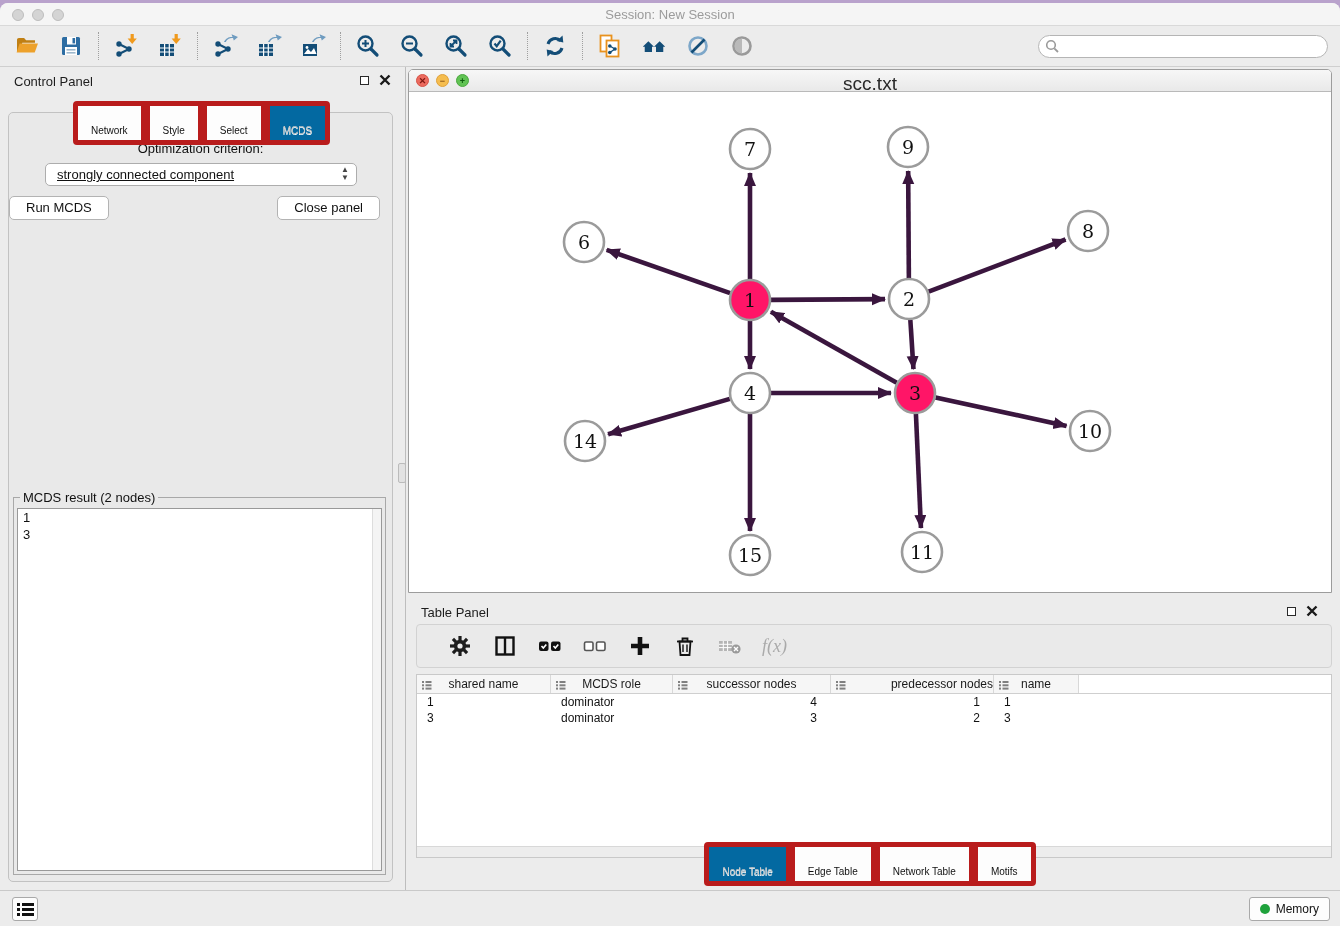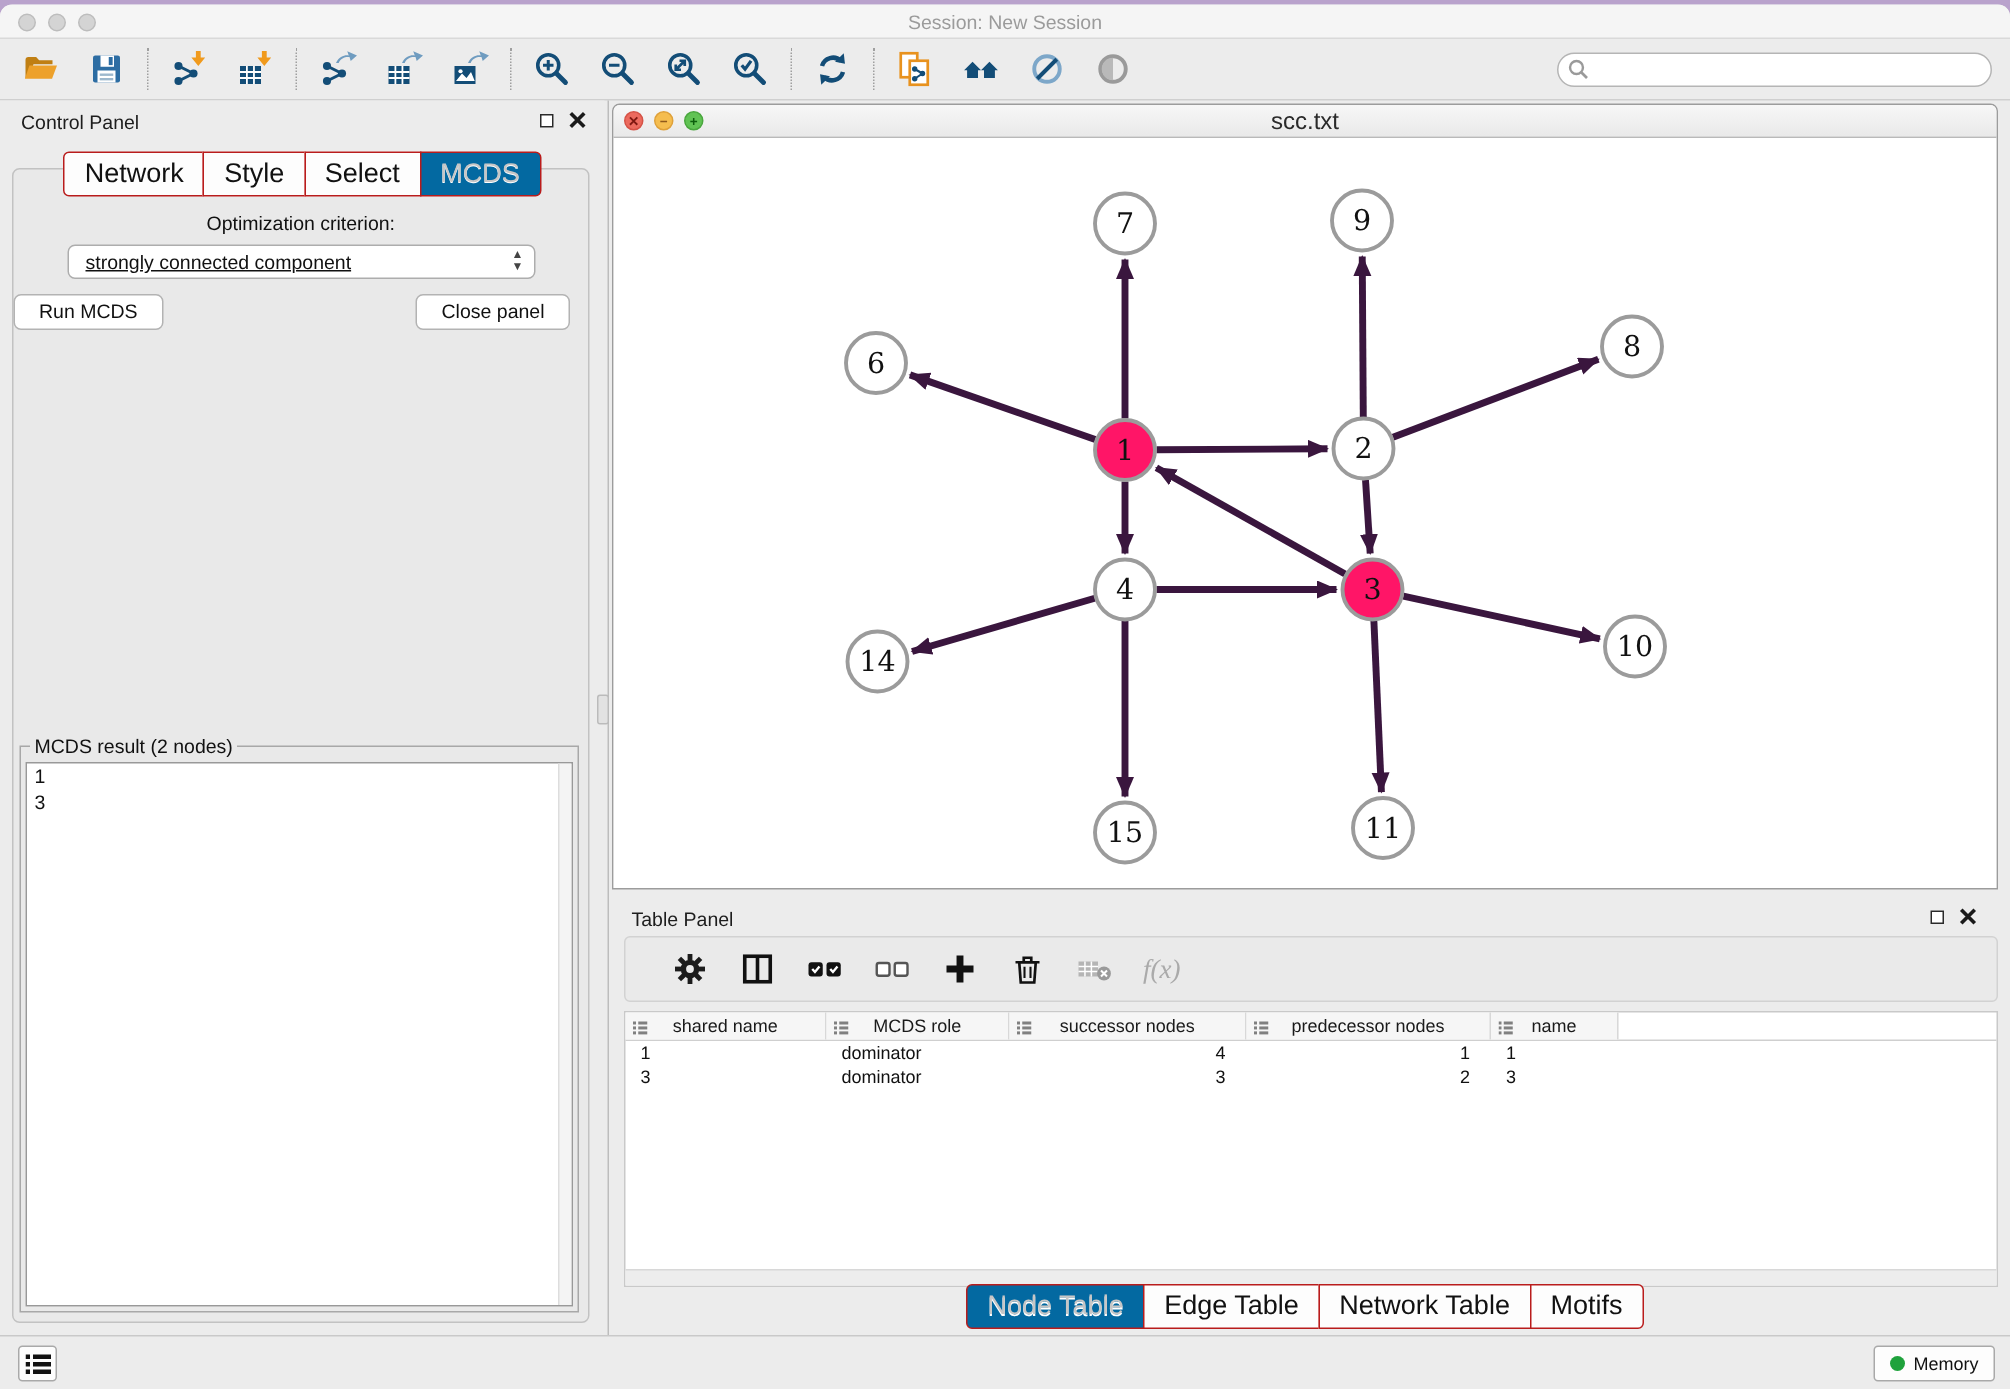--- a/index.html
+++ b/index.html
@@ -23,21 +23,21 @@
   .search-glyph { position:absolute; left:7px; top:4px; }
 
   
   .control-panel { position:absolute; left:0; top:64px; width:403px; bottom:36px; background:#ececec; }
   .panel-head { position:relative; height:26px; }
   .panel-title { position:absolute; left:14px; top:7px; font-size:13px; color:#1d1d1d; }
   .panel-icons { position:absolute; right:12px; top:7px; display:flex; gap:10px; align-items:center; }
   .float-box { width:9px; height:9px; border:1.5px solid #2a2a2a; background:#fff; display:inline-block; }
   .tabs-row { position:absolute; left:0; right:0; display:flex; justify-content:center; z-index:3; }
   .cp-tabs { top:34px; }
-  .tab { background:#fdfdfd; border:1px solid #b91c1c; margin-left:-1px; padding:3px 13px 4px; font-size:18px; color:#111; white-space:nowrap; }
+  .tab { background:#fdfdfd; border:5px solid #b91c1c; margin-left:-1px; padding:19px 13px 4px; font-size:10px; color:#111; white-space:nowrap; }
   .tab:first-child { border-radius:4px 0 0 4px; margin-left:0; }
   .tab:last-child { border-radius:0 4px 4px 0; }
   .tab.sel { background:#0369a1; color:#c6c6c6; text-shadow:0 1px 0 #fff; }
   .cp-inner { position:absolute; left:8px; right:10px; top:45px; bottom:8px; background:#e9e9e9; border:1px solid #c2c2c2; border-radius:5px; }
   .opt-label { position:absolute; left:0; right:0; top:28px; text-align:center; font-size:13px; color:#111; }
   .select-box { position:absolute; left:36px; top:50px; width:312px; height:23px; background:#fff; border:1px solid #adadad; border-radius:5px; font-size:13px; color:#111; display:flex; align-items:center; padding-left:11px;text-decoration:underline; }
   .stepper { position:absolute; right:7px; top:2px; display:flex; flex-direction:column; line-height:8px; font-size:8px; color:#444; }
   .btn-row { position:absolute; left:0; right:12px; top:83px; display:flex; justify-content:space-between; }
   .pbtn { background:#fff; border:1px solid #b3b3b3; border-radius:5px; font-size:13px; color:#111; padding:3px 16px 4px; }
   .result-group { position:absolute; left:4px; right:6px; top:384px; bottom:6px; border:1px solid #a8a8a8; }
@@ -51,21 +51,21 @@
   .vhandle { position:absolute; left:398px; top:460px; width:8px; height:20px; background:#e2e2e2; border:1px solid #bbb; border-radius:2px; }
 
   
   .net-window { position:absolute; left:408px; top:66px; width:924px; height:524px; background:#fff; border:1px solid #9c9c9c; border-radius:5px 5px 0 0; overflow:hidden; }
   .net-titlebar { position:absolute; left:0; top:0; right:0; height:22px; background:linear-gradient(#f7f7f7,#e9e9e9); border-bottom:1px solid #b9b9b9; }
   .net-lights { position:absolute; left:7px; top:4px; display:flex; gap:7px; }
   .nlight { width:13px; height:13px; border-radius:50%; display:flex; align-items:center; justify-content:center; font-size:9px; font-weight:bold; }
   .nl-red { background:#ec6a5e; border:1px solid #d55347; color:#7e1710; }
   .nl-yellow { background:#f5bd4f; border:1px solid #dfa13a; color:#90591b; }
   .nl-green { background:#61c354; border:1px solid #4aa73e; color:#0d5e0d; }
-  .net-title { position:absolute; left:0; right:0; top:3px; text-align:center; font-size:16px; color:#2a2a2a; }
+  .net-title { position:absolute; left:0; right:0; top:3px; text-align:center; font-size:19px; color:#2a2a2a; }
   .net-canvas { position:absolute; left:0; top:22px; right:0; bottom:0; background:#fff; }
 
   
   .table-panel { position:absolute; left:408px; top:595px; width:924px; bottom:36px; background:#ececec; }
   .tp-toolbar { position:absolute; left:8px; right:0; top:26px; height:44px; background:#eaeaea; border:1px solid #d2d2d2; border-radius:4px; display:flex; align-items:center; gap:19px; padding-left:30px; }
   .fx { font-family:"Liberation Serif", serif; font-style:italic; font-size:18px; color:#aaa; }
   .tp-table { position:absolute; left:8px; right:0; top:76px; height:184px; background:#fff; border:1px solid #c9c9c9; }
   .thead { display:flex; height:19px; border-bottom:1px solid #cfcfcf; }
   .th { position:relative; background:#f6f6f6; border-right:1px solid #d8d8d8; font-size:12px; color:#1a1a1a; display:flex; align-items:center; justify-content:center; }
   .th .sorticon { position:absolute; left:5px; top:5px; }
@@ -473,21 +473,21 @@
                 <rect x="0" y="1" width="2" height="2"></rect>
                 <rect x="3.5" y="1" width="6" height="2"></rect>
                 <rect x="0" y="4.3" width="2" height="2"></rect>
                 <rect x="3.5" y="4.3" width="6" height="2"></rect>
                 <rect x="0" y="7.6" width="2" height="2"></rect>
                 <rect x="3.5" y="7.6" width="6" height="2"></rect>
               </g>
             </svg>
             <span>successor nodes</span>
           </div>
-          <div class="th" style="width: 163px;">
+          <div class="th" style="width: 163px; justify-content: flex-end;">
             <svg class="sorticon" width="10" height="10" viewBox="0 0 10 10">
               <g fill="#808080">
                 <rect x="0" y="1" width="2" height="2"></rect>
                 <rect x="3.5" y="1" width="6" height="2"></rect>
                 <rect x="0" y="4.3" width="2" height="2"></rect>
                 <rect x="3.5" y="4.3" width="6" height="2"></rect>
                 <rect x="0" y="7.6" width="2" height="2"></rect>
                 <rect x="3.5" y="7.6" width="6" height="2"></rect>
               </g>
             </svg>

